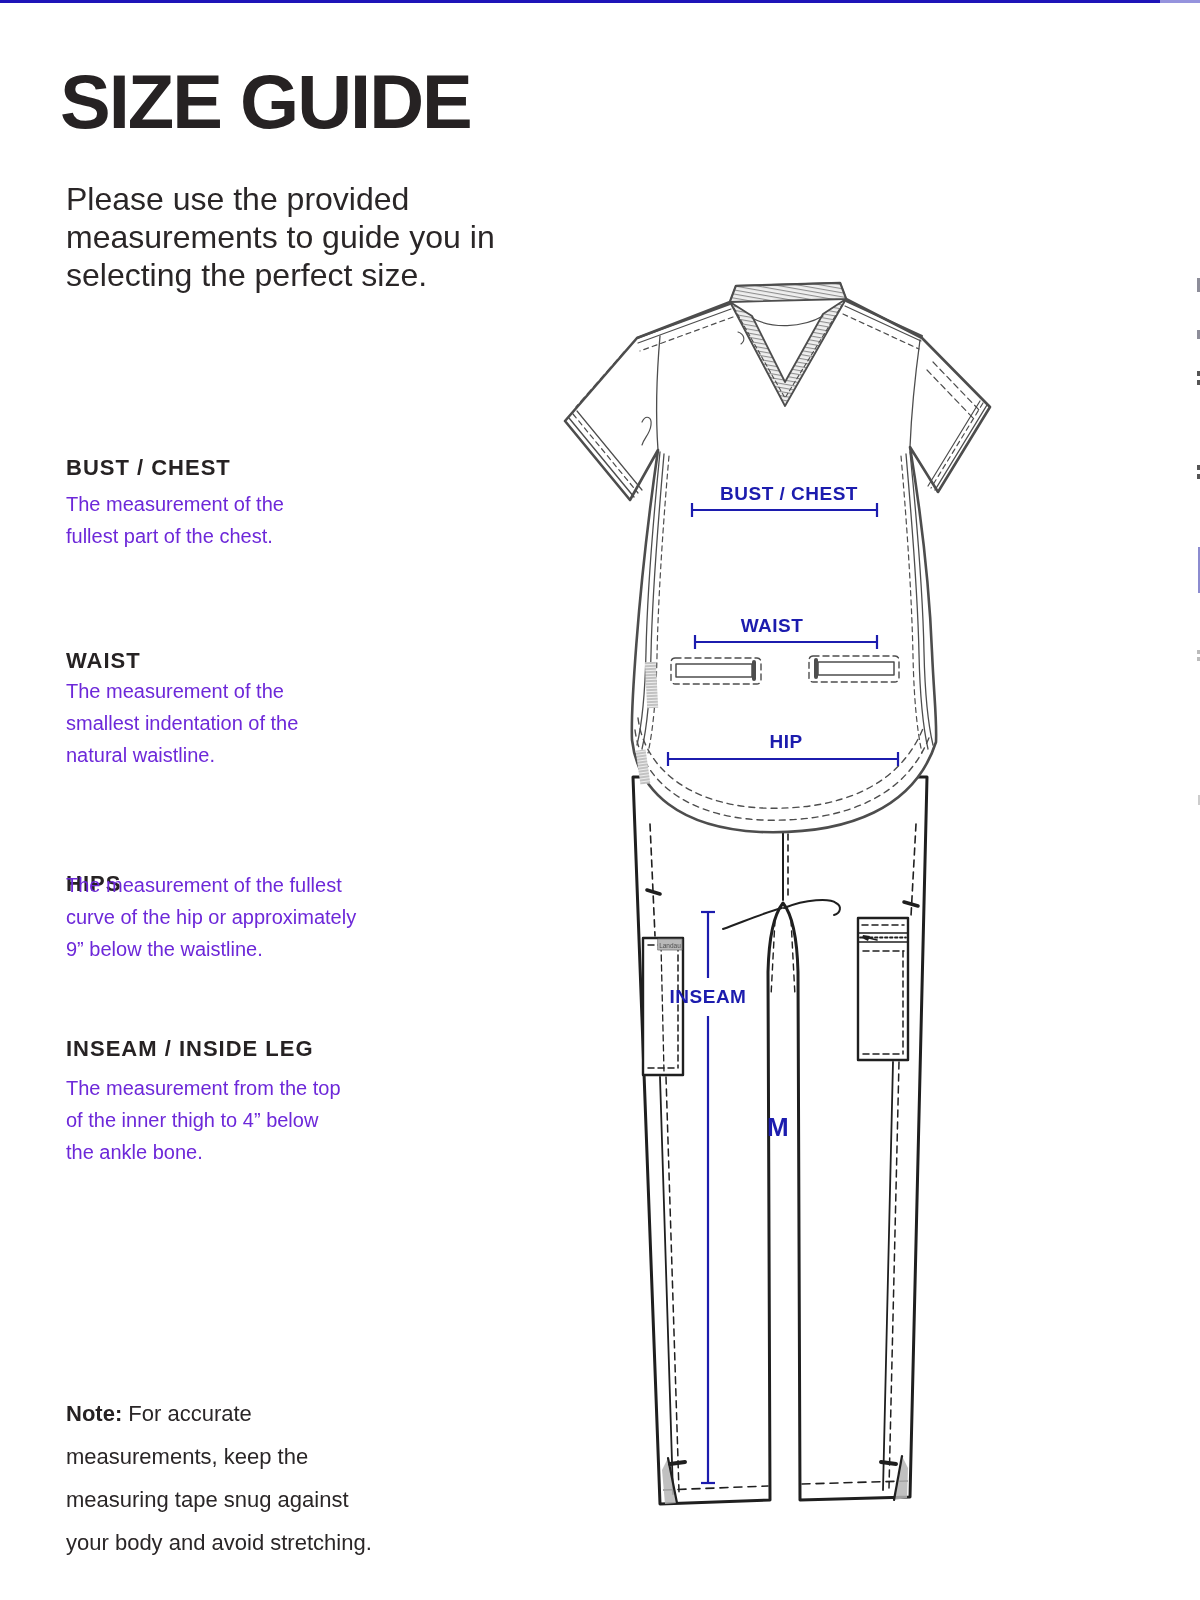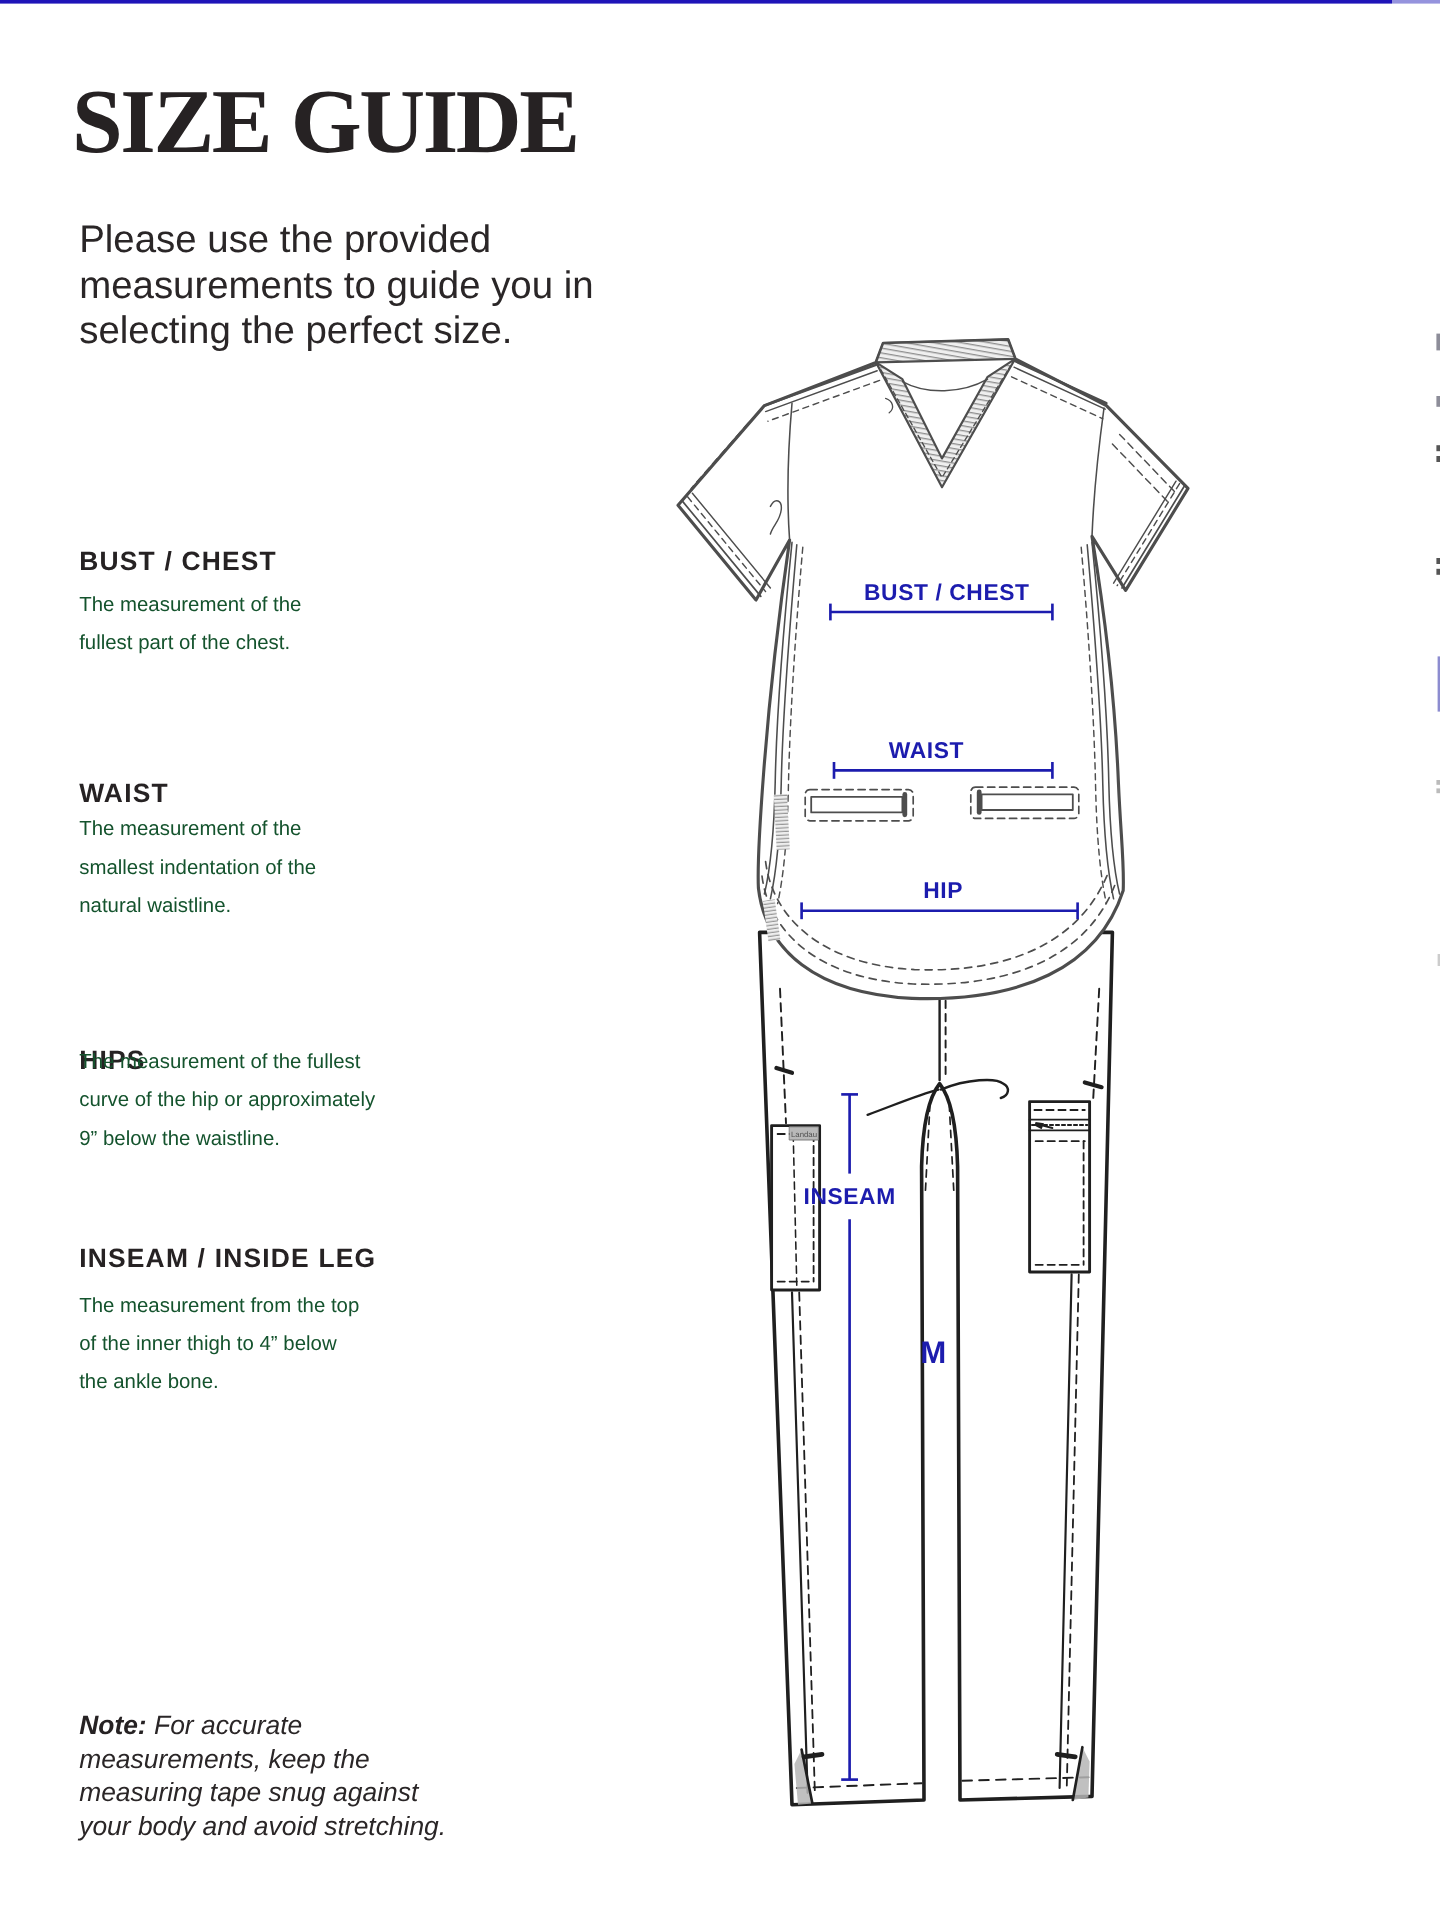--- a/index.html
+++ b/index.html
@@ -5,41 +5,41 @@
   html,body{margin:0;padding:0;}
   body{
     width:1200px;height:1600px;position:relative;background:#ffffff;
     font-family:"Liberation Sans", sans-serif;color:#2a2627;overflow:hidden;
   }
   .accent-bar{position:absolute;left:0;top:0;width:1160px;height:3px;background:#1e14b8;}
   .accent-bar-cap{position:absolute;left:1160px;top:0;width:40px;height:3px;background:#9593dd;}
 
   .page-title{
     position:absolute;left:60px;top:64px;margin:0;
-    font-size:76px;font-weight:800;letter-spacing:-2px;color:#262223;line-height:1;font-family:Liberation Serif, serif;
+    font-size:76px;font-weight:800;letter-spacing:-2px;color:#262223;line-height:1;
   }
   .intro{
     position:absolute;left:66px;top:180px;margin:0;
     font-size:32px;line-height:38px;white-space:pre-line;color:#2a2627;
   }
   .sec-head{
     position:absolute;left:66px;margin:0;
     font-size:22px;font-weight:700;letter-spacing:1px;color:#262223;line-height:1.1;
   }
   .sec-body{
     position:absolute;left:66px;margin:0;
-    font-size:17px;line-height:32px;white-space:pre-line;color:#14532d;
+    font-size:20px;line-height:32px;white-space:pre-line;color:#6d28d9;
   }
   .sh0{top:456px}.sb0{top:488px}
   .sh1{top:649px}.sb1{top:675px}
   .sh2{top:872px}.sb2{top:869px}
   .sh3{top:1037px}.sb3{top:1072px}
   .note{
-    position:absolute;left:66px;top:1424px;margin:0;
-    font-size:22px;line-height:28px;color:#2a2627;font-style:italic;
+    position:absolute;left:66px;top:1392px;margin:0;
+    font-size:22px;line-height:43px;color:#2a2627;
   }
   .note strong{font-weight:700;color:#262223;}
   .note span{white-space:pre-line;}
 
   .diagram{position:absolute;left:520px;top:272px;width:560px;height:1258px;}
 
   .edge-art{position:absolute;background:#8d8d99;}
 </style>
 </head>
 <body>

